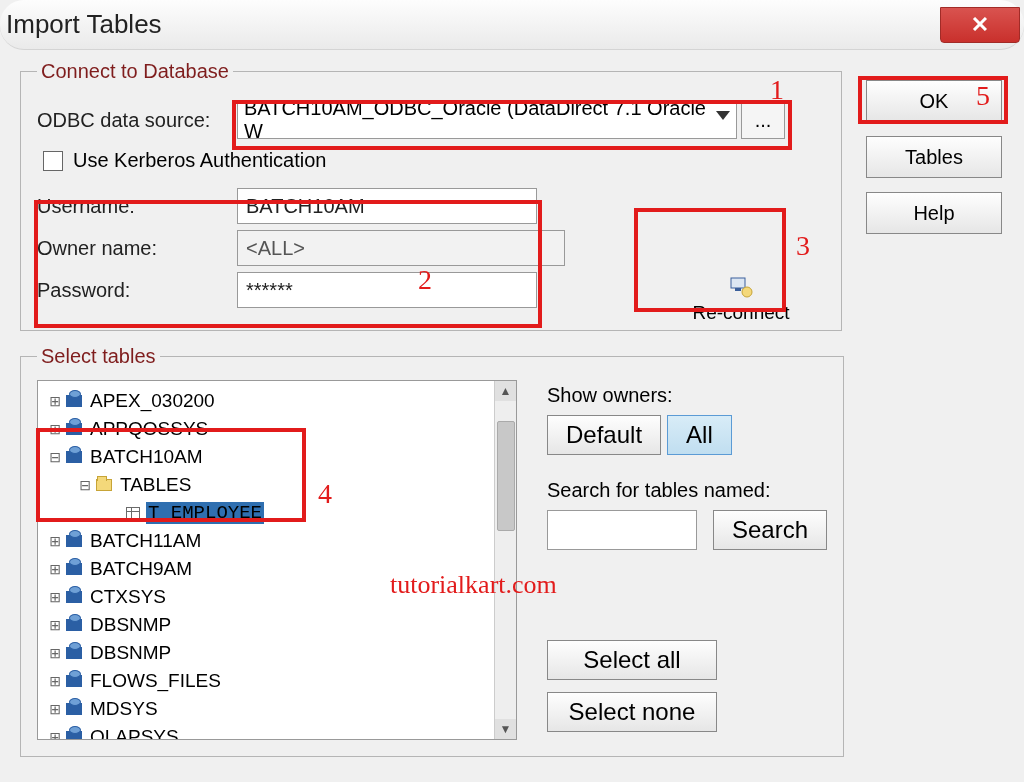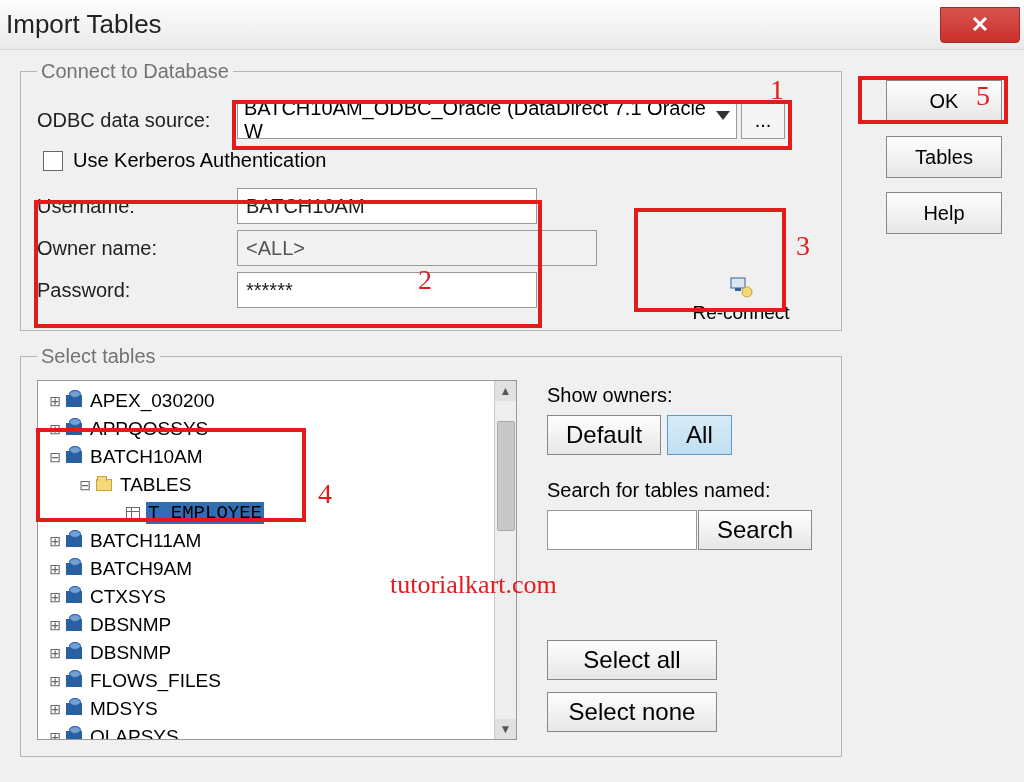--- a/index.html
+++ b/index.html
@@ -6,37 +6,38 @@
   body { margin: 0; background: #f0f0f0; width: 1024px; height: 782px; overflow: hidden; }
 
   .window { width: 1024px; height: 782px; background: #f0f0f0; position: relative; }
 
   .titlebar {
     height: 50px;
     background: linear-gradient(#fdfdfd, #eaeaea);
     border-bottom: 1px solid #d4d4d4;
     display: flex; align-items: center; justify-content: space-between;
     padding-left: 6px;
+    border-radius: 24px;
   }
   .titlebar .title { font-size: 26px; color: #222; }
   .close-btn {
     width: 80px; height: 36px; background: linear-gradient(#d9534f,#c9302c);
     color: #fff; font-size: 22px; font-weight: bold; display:flex;align-items:center;justify-content:center;
     border-radius: 0 0 4px 4px; margin-right: 4px; border:1px solid #a12b27;
   }
 
   .content { position: absolute; top: 60px; left: 20px; right: 20px; bottom: 6px; }
 
   fieldset {
     border: 1px solid #b5b5b5;
     padding: 12px 16px 16px 16px;
     margin: 0;
     position: relative;
   }
-  legend { font-size: 20px; color: #737373; padding: 0 4px; }
+  legend { font-size: 20px; color: #7f1d1d; padding: 0 4px; }
 
   .row { display:flex; align-items:center; margin: 6px 0; }
   .lbl { font-size: 20px; color: #222; width: 200px; }
 
   .combo {
     flex: 0 0 500px; height: 38px; border:1px solid #999; background:#fff;
     display:flex; align-items:center; padding:0 6px; font-size:20px;
     position:relative;
   }
   .combo .caret { position:absolute; right:6px; top:9px; width:0;height:0;border-left:7px solid transparent;border-right:7px solid transparent;border-top:9px solid #333; }
@@ -50,21 +51,21 @@
 
   .reconnect {
     position:absolute; right:30px; top:184px; width:140px; padding:8px 10px 2px 10px;
     text-align:center; font-size:19px;
     border:1px dashed transparent;
   }
   .reconnect .iconwrap { display:flex;justify-content:center;margin-bottom:4px;}
 
   
   .side-buttons { position:absolute; right: 22px; top: 80px; display:flex; flex-direction:column; gap:14px; }
-  .btn { width:116px; height:42px; border:1px solid #888; background:linear-gradient(#fefefe,#e6e6e6); font-size:20px; display:flex;align-items:center;justify-content:center; }
+  .btn { width:136px; height:42px; border:1px solid #888; background:linear-gradient(#fefefe,#e6e6e6); font-size:20px; display:flex;align-items:center;justify-content:center; }
 
   .btn2 { height:40px; border:1px solid #888; background:linear-gradient(#fefefe,#e6e6e6); font-size:24px; display:flex;align-items:center;justify-content:center; padding:0 18px; }
   .btn2.pressed { background:linear-gradient(#d8ecf7,#c0def0); border-color:#5b9bd5;}
 
   
   .treepane { width:480px; height:360px; background:#fff; border:1px solid #999; overflow:hidden; position:relative;}
   .tree { font-size:19px; padding:6px 4px; }
   .tree .node { display:flex; align-items:center; height:28px; }
   .tree .node .exp { width:14px; text-align:center; color:#666; font-size:14px; margin-right:2px;}
   .tree .node .txt { padding:0 2px; }
@@ -131,21 +132,21 @@
       </div>
 
       <div class="row">
         <span class="lbl">Username:</span>
         <div class="input" style="width:300px">
           <span>BATCH10AM</span>
         </div>
       </div>
       <div class="row">
         <span class="lbl">Owner name:</span>
-        <div class="input disabled" style="width:360px">
+        <div class="input disabled" style="width:328px">
           <span>&lt;ALL&gt;</span>
         </div>
       </div>
       <div class="row">
         <span class="lbl">Password:</span>
         <div class="input" style="width:300px">
           <span>******</span>
         </div>
       </div>
 
@@ -241,21 +242,21 @@
         </div>
 
         <div class="selright">
           <div style="font-size:20px;margin:4px 0 8px 0">Show owners:</div>
           <div style="display:flex;gap:6px;">
             <div class="btn2">Default</div>
             <div class="btn2 pressed">All</div>
           </div>
 
           <div style="font-size:20px;margin:24px 0 8px 0">Search for tables named:</div>
-          <div style="display:flex;gap:1px;border-radius:7px;">
+          <div style="display:flex;gap:16px;border-radius:7px;">
             <div class="searchbox"></div>
             <div class="btn2">Search</div>
           </div>
 
           <div style="margin-top:90px;display:flex;flex-direction:column;gap:12px;">
             <div class="btn2" style="width:170px">Select all</div>
             <div class="btn2" style="width:170px">Select none</div>
           </div>
         </div>
       </div>

